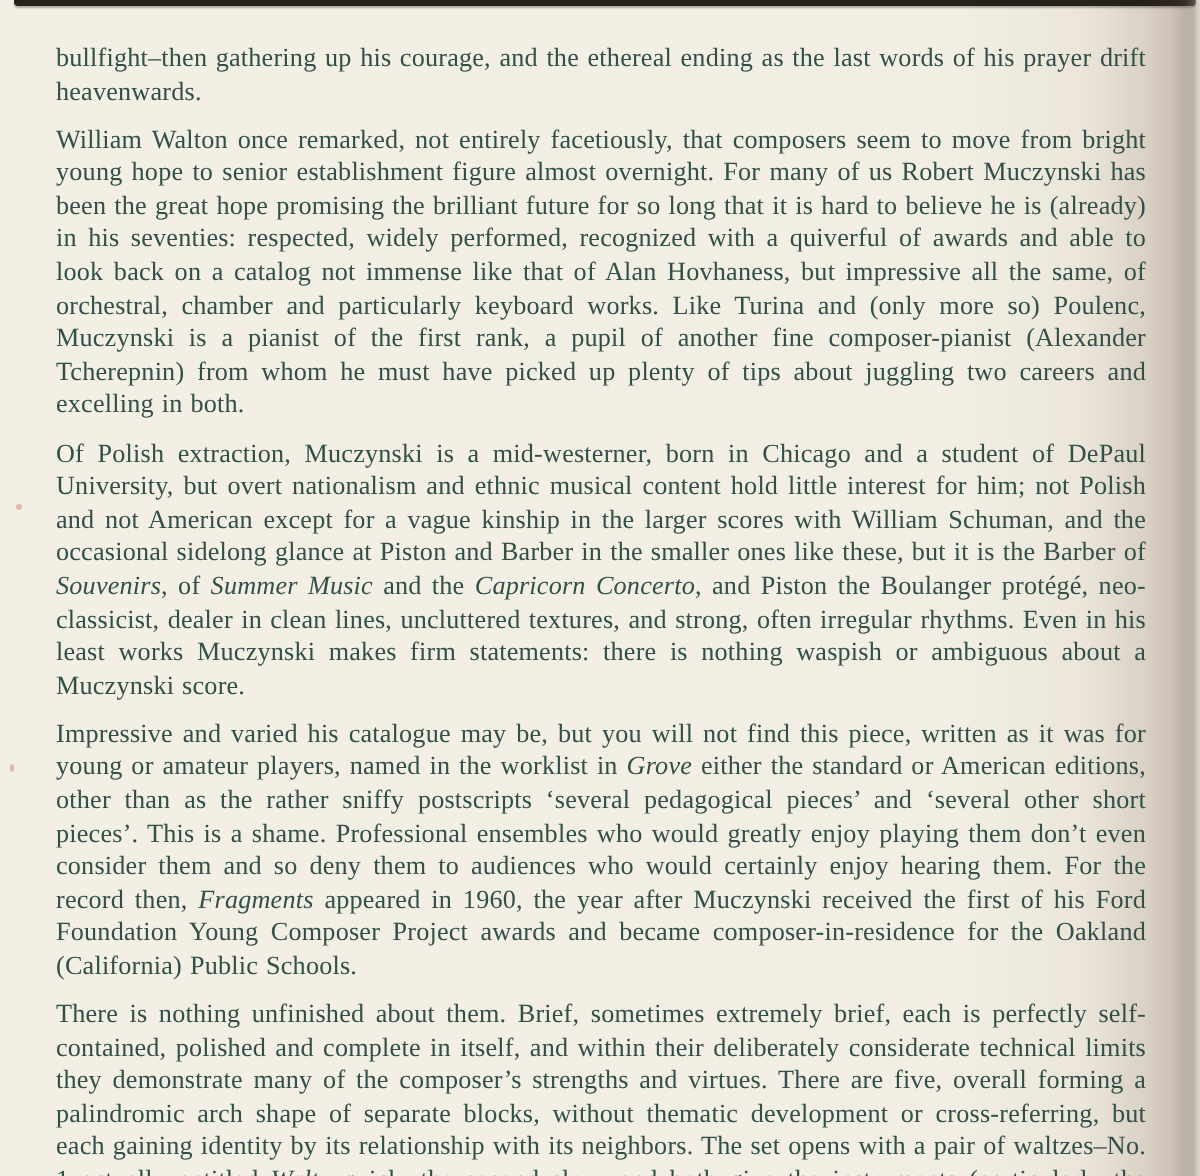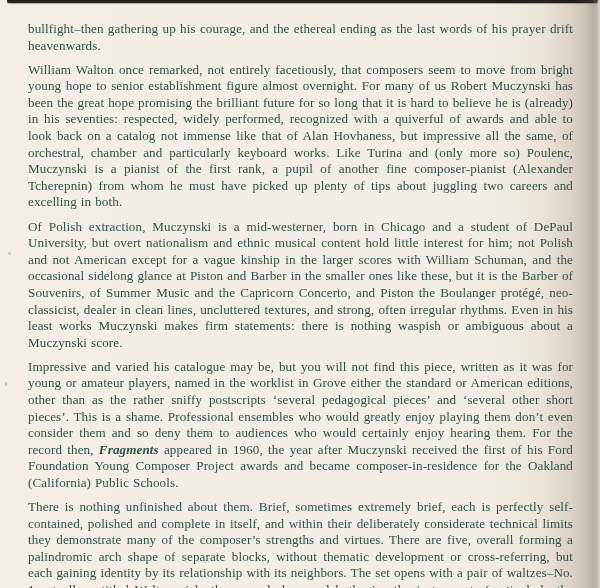--- a/index.html
+++ b/index.html
@@ -66,22 +66,22 @@
     bottom: 6px;
     font-size: 13.1px;
     line-height: 16.6px;
     text-align: justify;
     letter-spacing: 0.1px;
     word-spacing: 0.6px;
   }
   .text-block p {
     margin: 0 0 7.5px 0;
   }
-  .italic { }
-  .bold-italic { font-style: italic; font-weight: bold; }
+  .italic { font-style: italic; }
+  .bold-italic { font-style: italic; font-weight: normal; }
 </style>
 </head>
 <body>
 
 <div class="scan" style="background-color: rgb(242, 238, 227);">
   <div class="top-edge" style="background-color: rgb(23, 19, 13);"></div>
   <div class="speck s1"></div>
   <div class="speck s2"></div>
   <div class="text-block" style="color: rgb(49, 80, 74);">
       <p><span>bullfight–then gathering up his courage, and the ethereal ending as the last words of his prayer drift heavenwards.</span></p>

